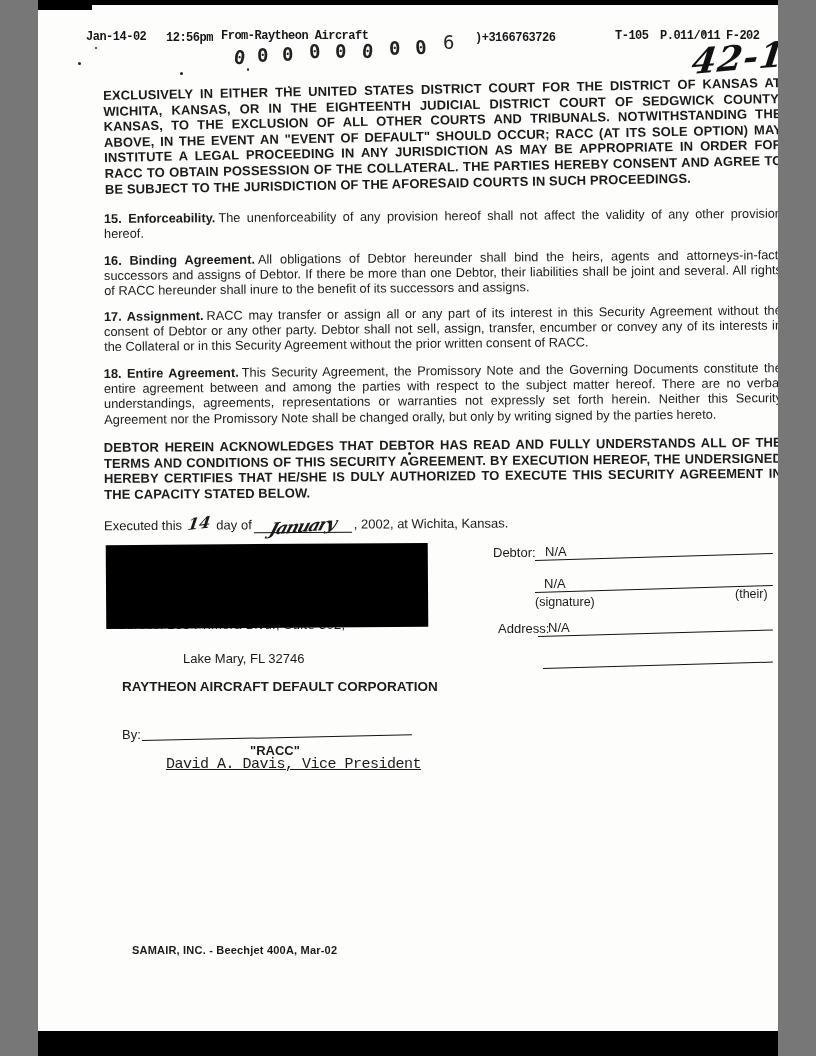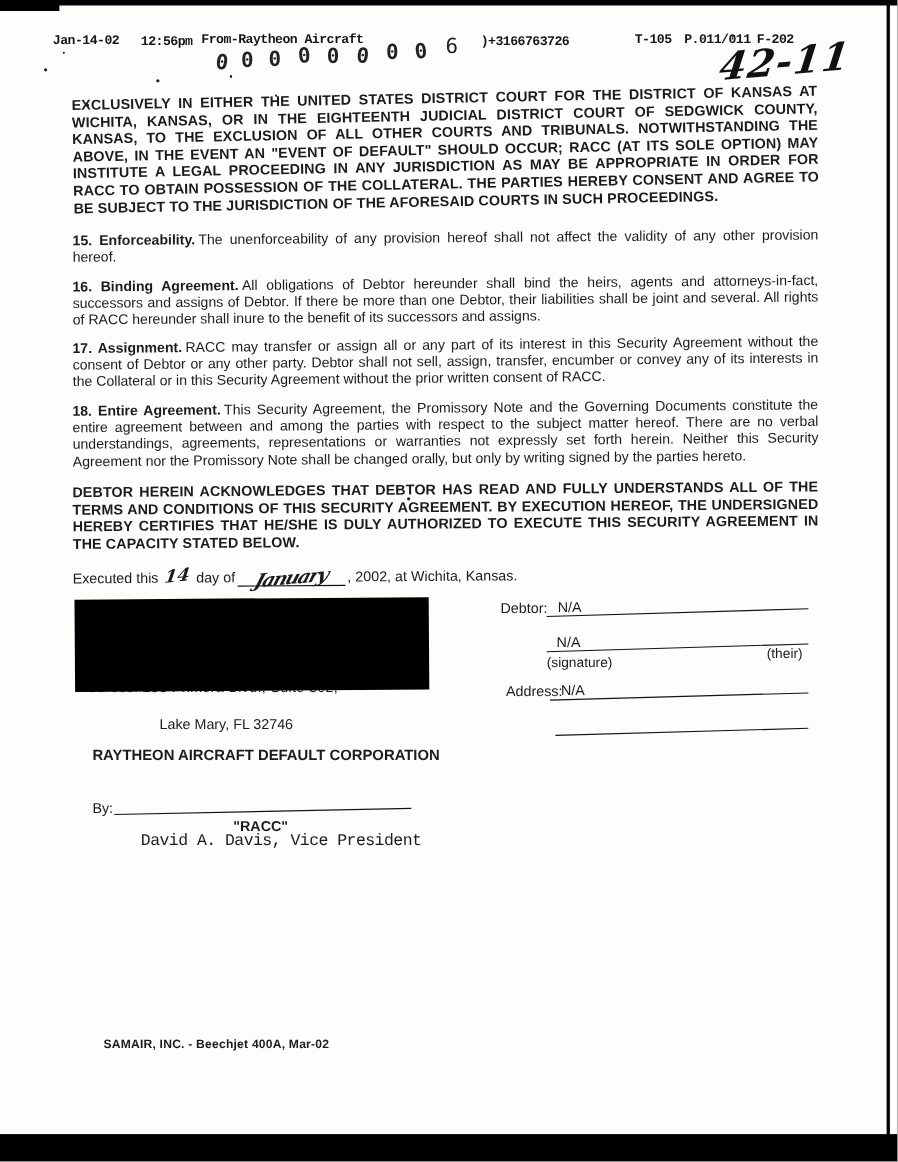--- a/index.html
+++ b/index.html
@@ -1,17 +1,17 @@
 <!DOCTYPE html>
 <html><head>
 <meta charset="utf-8">
 <style>
   html,body{margin:0;padding:0;background:#777;}
   .page{
-    position:relative;width:816px;height:1056px;background:#fdfdfc;
+    position:relative;width:740px;height:1056px;background:#fdfdfc;
     font-family:"Liberation Sans",sans-serif;color:#1b1b1b;overflow:hidden;
     margin:0 auto;
   }
   
   .edge{position:absolute;background:#000;}
   
   .faxtxt{position:absolute;font-family:"Liberation Mono","DejaVu Sans Mono",monospace;
     font-weight:bold;font-size:12px;letter-spacing:-0.5px;white-space:nowrap;color:#161616;}
   .stampdigit{position:absolute;font-family:"DejaVu Sans Mono",monospace;font-size:19px;
     font-weight:bold;color:#222;}
@@ -100,21 +100,21 @@
 
   <div class="redaction"></div>
 
   <div class="sigtxt" style="left:72px;top:617px;z-index:1;letter-spacing:0.3px;">Address:   255 Primera Blvd., Suite 302,</div>
   <div class="sigtxt" style="left:145px;top:651px;">Lake Mary, FL  32746</div>
   <div class="sigtxt" style="left:84px;top:679px;font-weight:bold;font-size:13.5px;">RAYTHEON AIRCRAFT DEFAULT CORPORATION</div>
 
   <div class="sigtxt" style="left:84px;top:727px;">By:</div>
   <div class="sline" style="left:104px;top:740px;width:270px;transform:rotate(-1.2deg);"></div>
   <div class="sigtxt" style="left:212px;top:743px;font-weight:bold;">"RACC"</div>
-  <div class="sigtxt mono" style="left:128px;top:756px;font-size:15px;letter-spacing:-0.5px;">David A. Davis, Vice President</div>
+  <div class="sigtxt mono" style="left:128px;top:756px;font-size:15px;letter-spacing:-0.5px;text-decoration:underline;">David A. Davis, Vice President</div>
 
   <div class="sigtxt" style="left:455px;top:545px;">Debtor:</div>
   <div class="sline" style="left:497px;top:560px;width:238px;transform:rotate(-1.7deg);"></div>
   <div class="sigtxt" style="left:507px;top:544px;">N/A</div>
 
   <div class="sline" style="left:497px;top:592px;width:238px;transform:rotate(-1.7deg);"></div>
   <div class="sigtxt" style="left:506px;top:576px;">N/A</div>
   <div class="sigtxt" style="left:497px;top:595px;font-size:12.5px;">(signature)</div>
   <div class="sigtxt" style="left:697px;top:587px;font-size:12.5px;">(their)</div>
 

